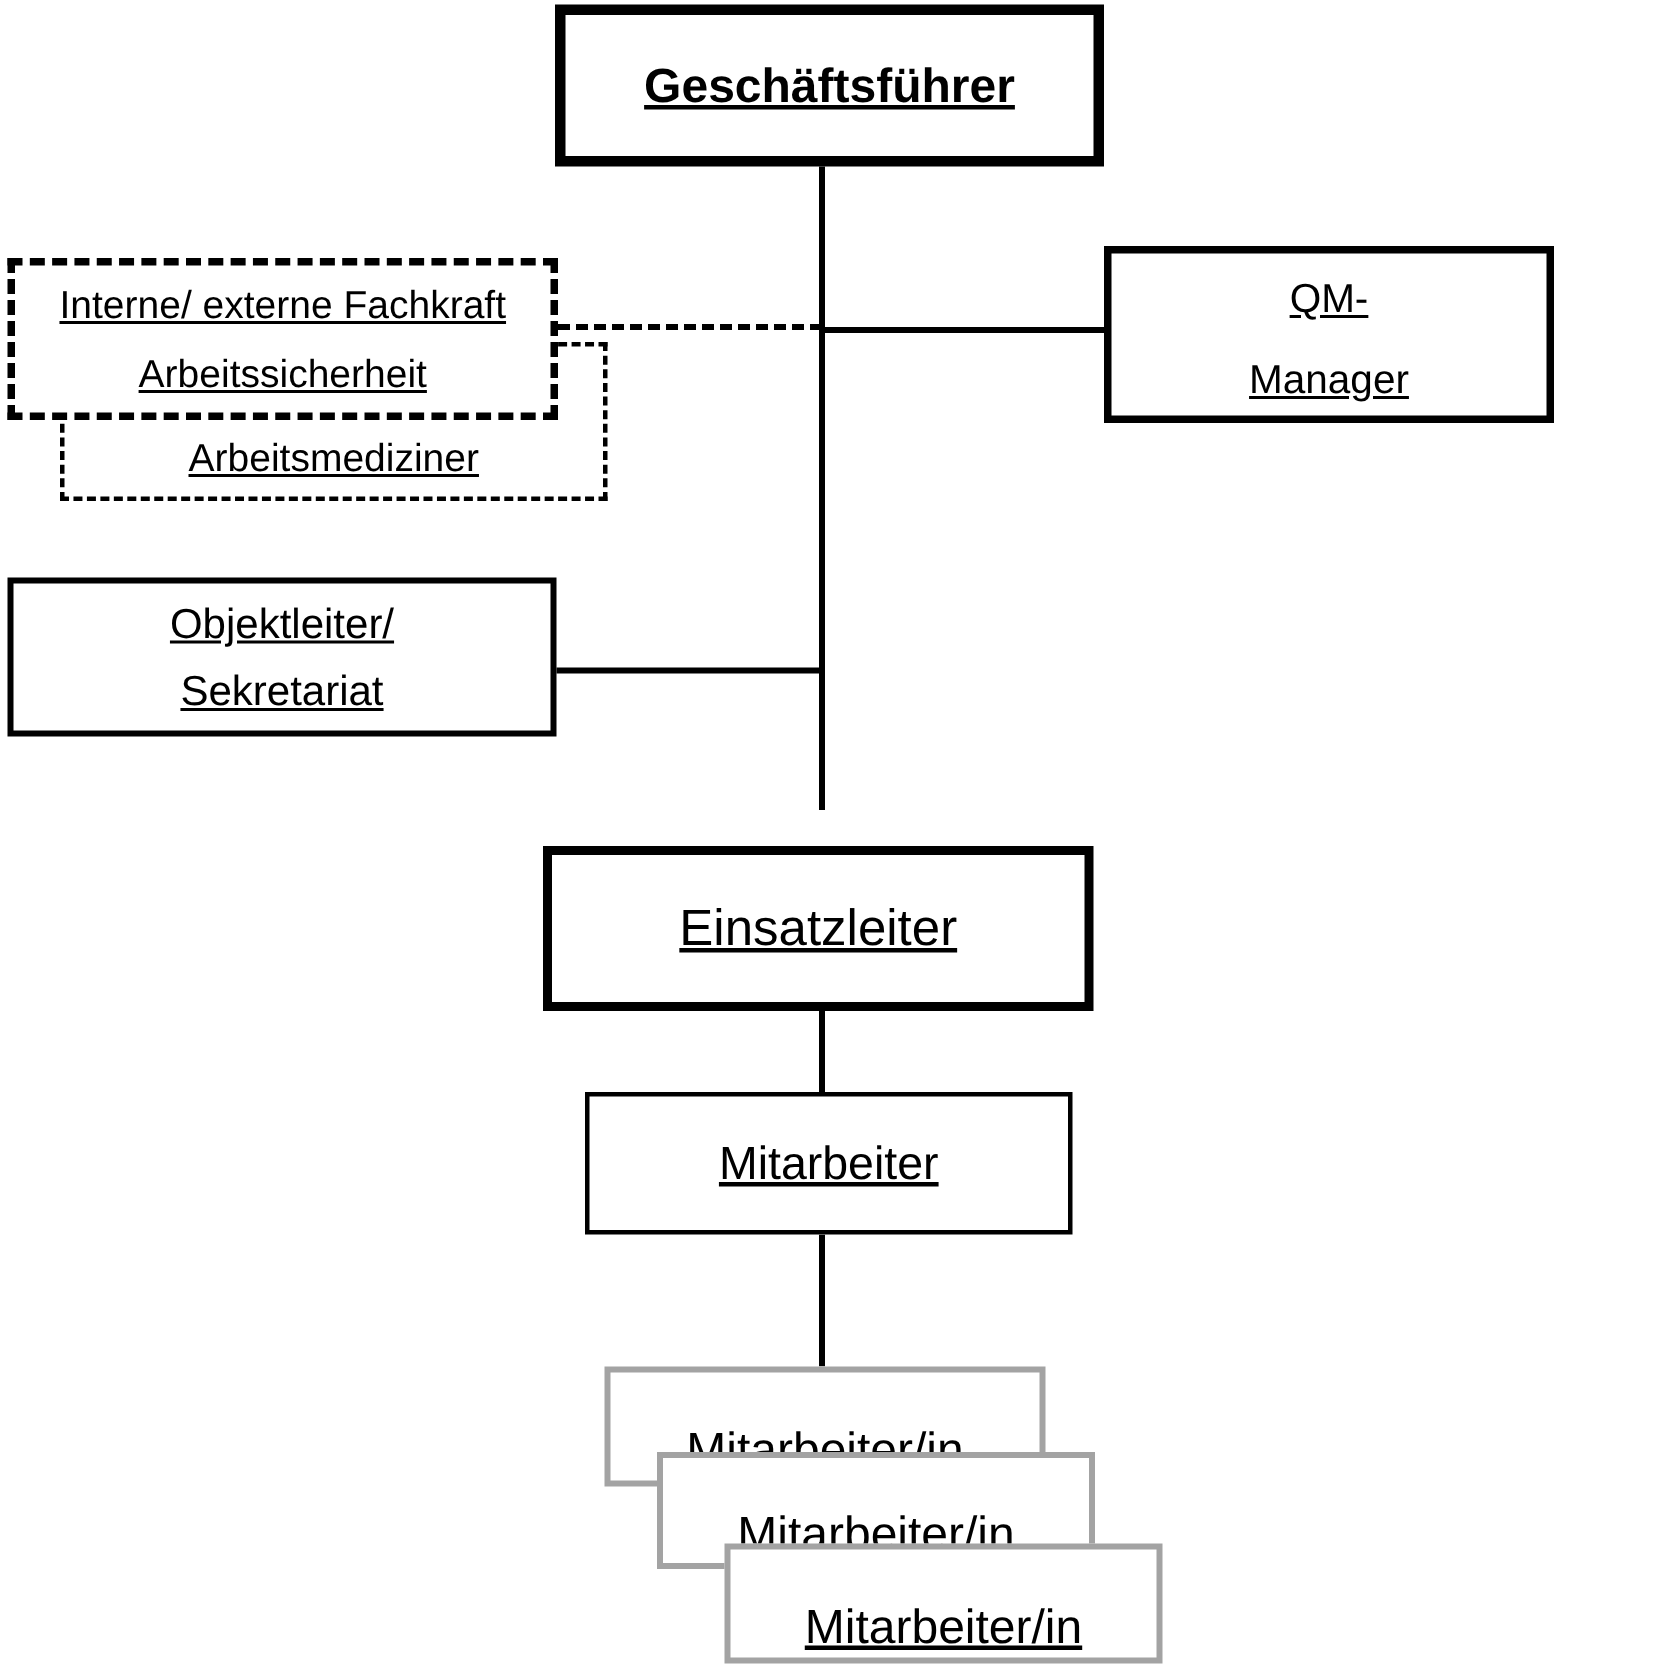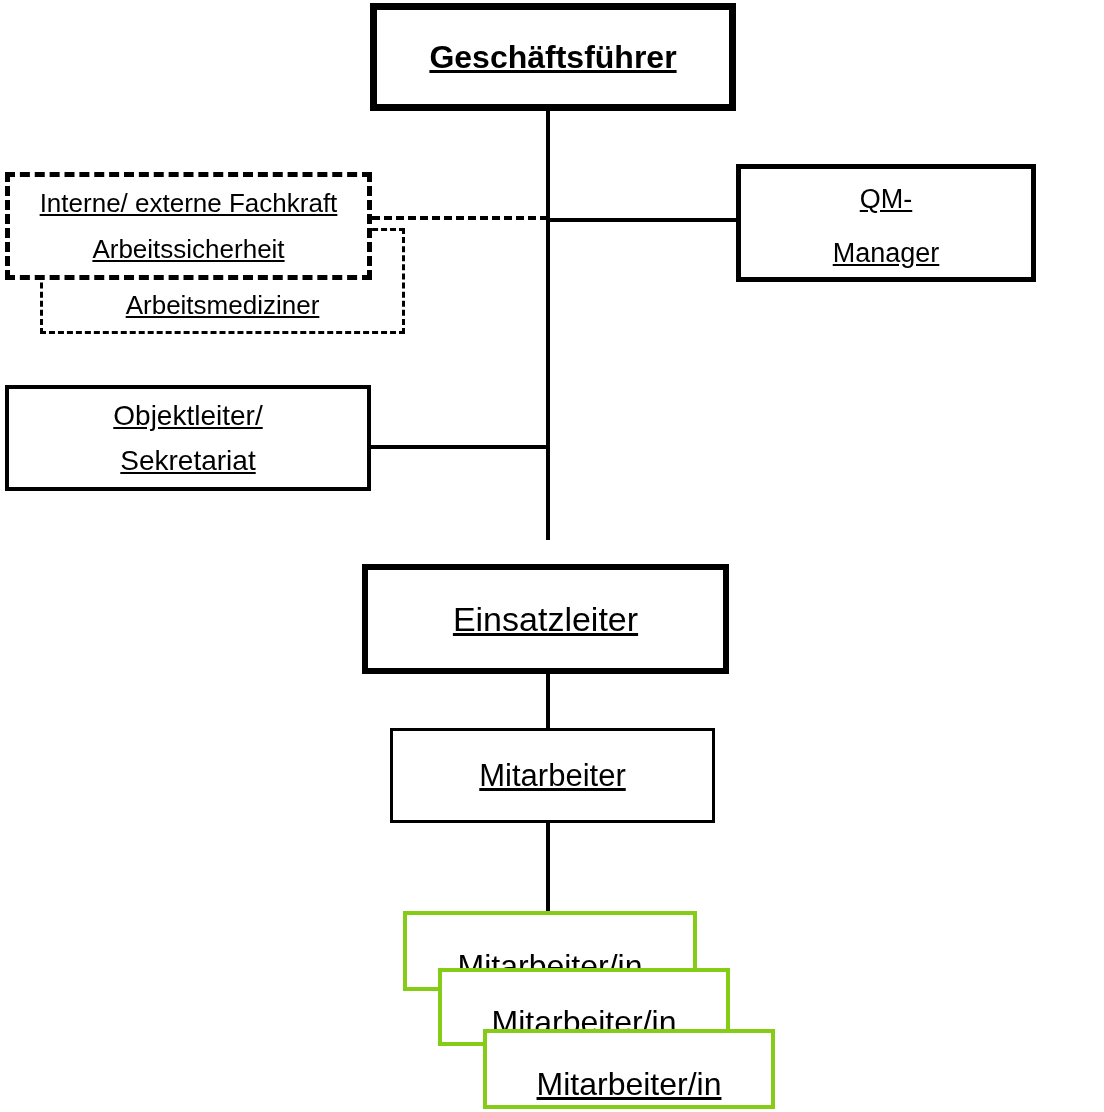--- a/index.html
+++ b/index.html
@@ -31,21 +31,21 @@
   }
 
   
   .n-gf   { left: 370px; top: 3px;    width: 366px; height: 108px; border: 7px solid #000; font-size: 32px; font-weight: bold; }
   .n-fach { left: 5px;   top: 172px;  width: 367px; height: 108px; border: 5px dashed #000; font-size: 26px; line-height: 46px; z-index: 3; }
   .n-med  { left: 40px;  top: 228px;  width: 365px; height: 106px; border: 3px dashed #000; font-size: 26px; padding-top: 48px; z-index: 2; }
   .n-qm   { left: 736px; top: 164px;  width: 300px; height: 118px; border: 5px solid #000; font-size: 27px; line-height: 54px; padding-top: 6px; }
   .n-sek  { left: 5px;   top: 385px;  width: 366px; height: 106px; border: 4px solid #000; font-size: 28px; line-height: 45px; }
   .n-ein  { left: 362px; top: 564px;  width: 367px; height: 110px; border: 6px solid #000; font-size: 34px; }
   .n-obj  { left: 390px; top: 728px;  width: 325px; height: 95px;  border: 3px solid #000; font-size: 31px; }
-  .n-mit  { border: 4px solid #84cc16; font-size: 32px; padding-top: 31px; }
+  .n-mit  { border: 4px solid #a3a3a3; font-size: 32px; padding-top: 31px; }
   .n-mit1 { left: 403px; top: 911px;  width: 294px; height: 80px; z-index: 4; }
   .n-mit2 { left: 438px; top: 968px;  width: 292px; height: 78px; z-index: 5; }
   .n-mit3 { left: 483px; top: 1029px; width: 292px; height: 80px; z-index: 6; }
 
   
   .c-gf-ein  { left: 546px; top: 110px; width: 4px;   height: 430px; }
   .c-ein-obj { left: 546px; top: 650px; width: 4px;   height: 78px; }
   .c-obj-mit { left: 546px; top: 823px; width: 4px;   height: 88px; }
   .c-qm      { left: 548px; top: 218px; width: 188px; height: 4px; }
   .c-sek     { left: 369px; top: 445px; width: 179px; height: 4px; }

